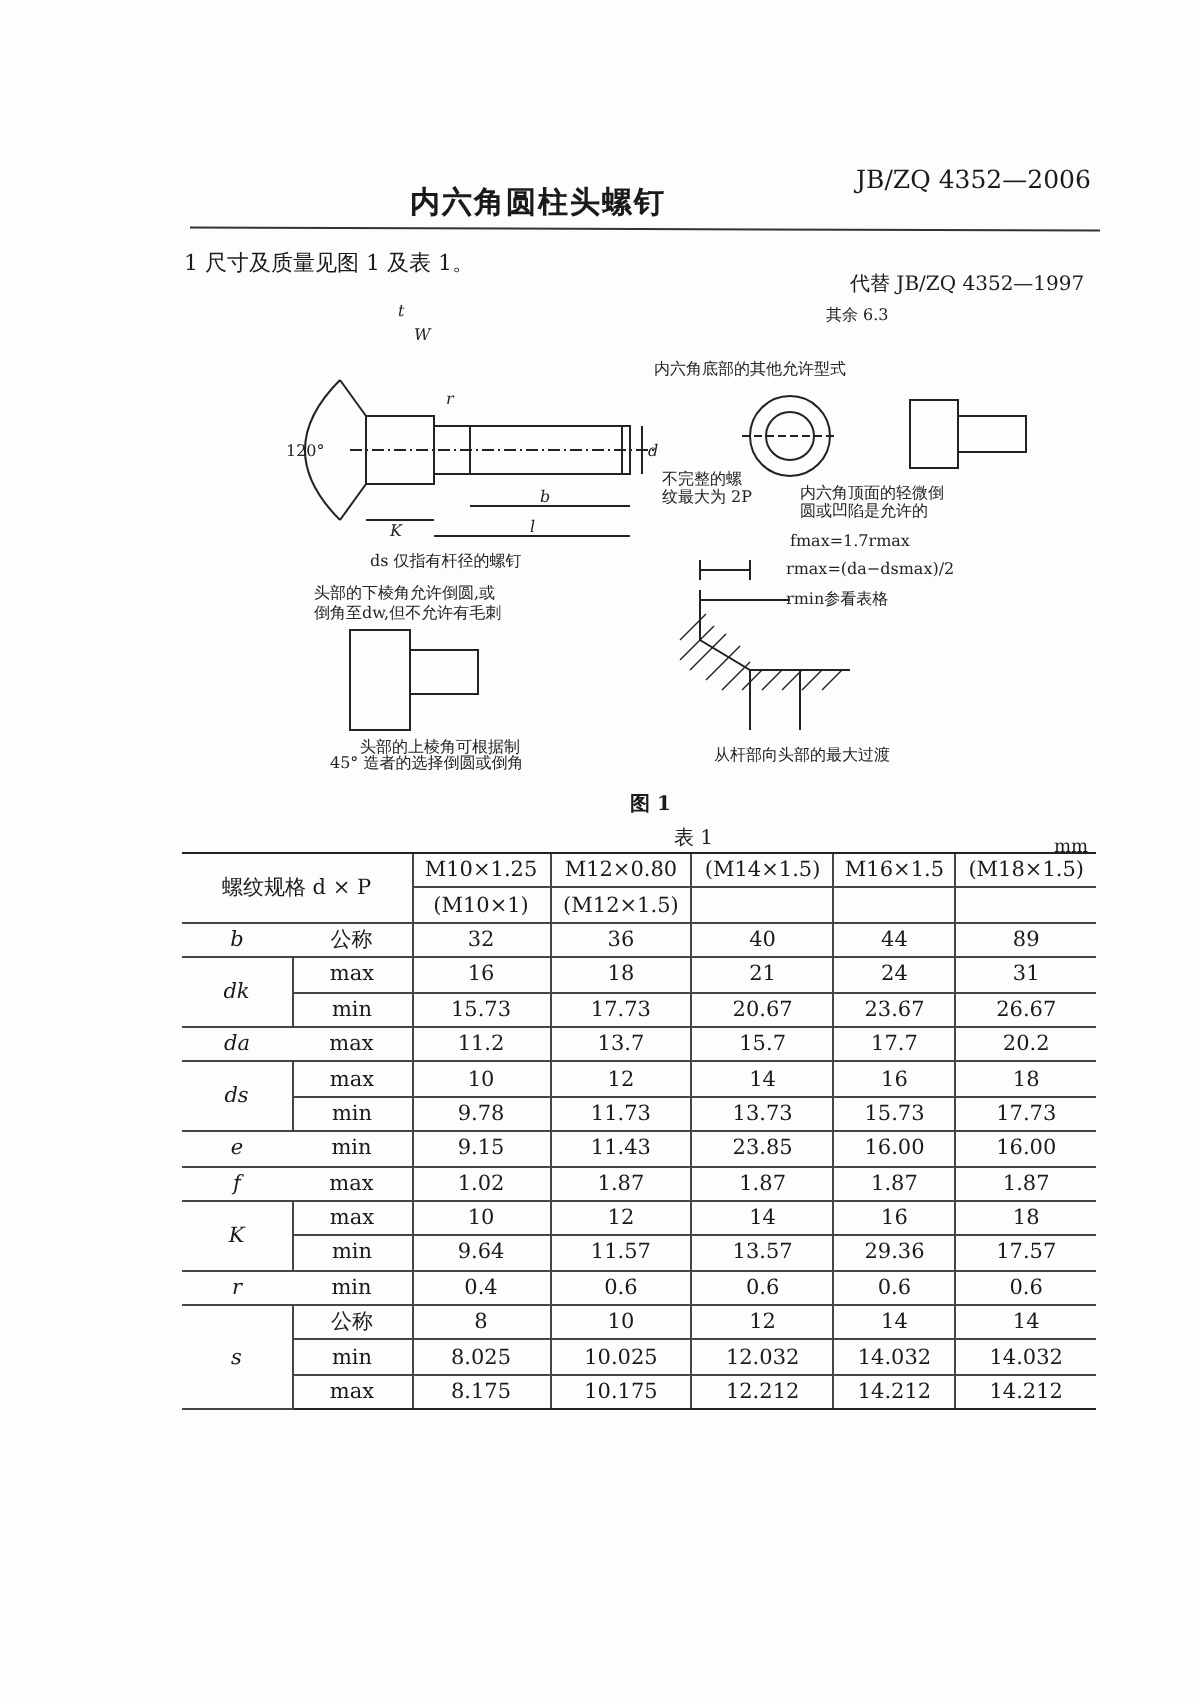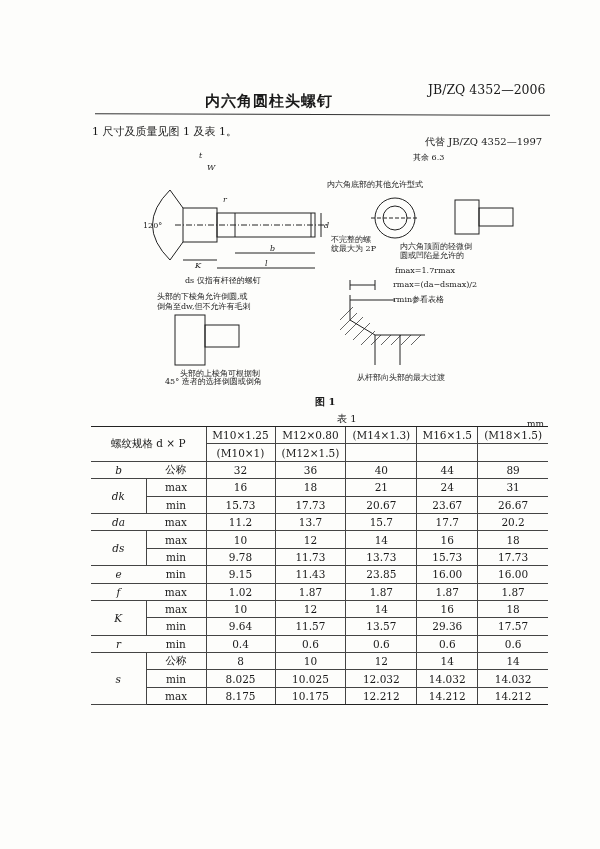--- a/index.html
+++ b/index.html
@@ -120,21 +120,21 @@
       <col>
       <col>
       <col>
       <col>
     </colgroup>
   <tbody>
       <tr class="toprule">
     <td class="first" colspan="2" rowspan="2">螺纹规格 d × P</td>
     <td>M10×1.25</td>
     <td>M12×0.80</td>
-    <td>(M14×1.3)</td>
+    <td>(M14×1.5)</td>
     <td>M16×1.5</td>
     <td>(M18×1.5)</td>
   </tr>
   <tr>
     <td>(M10×1)</td>
     <td>(M12×1.5)</td>
     <td></td>
     <td></td>
     <td></td>
   </tr>

